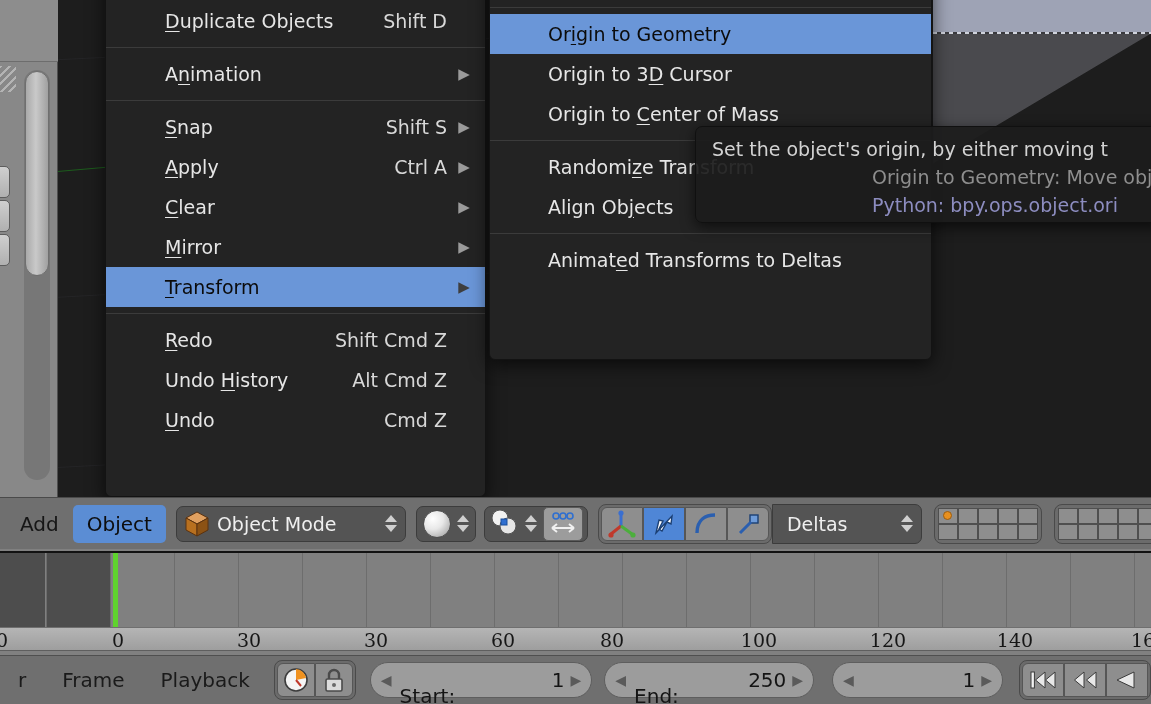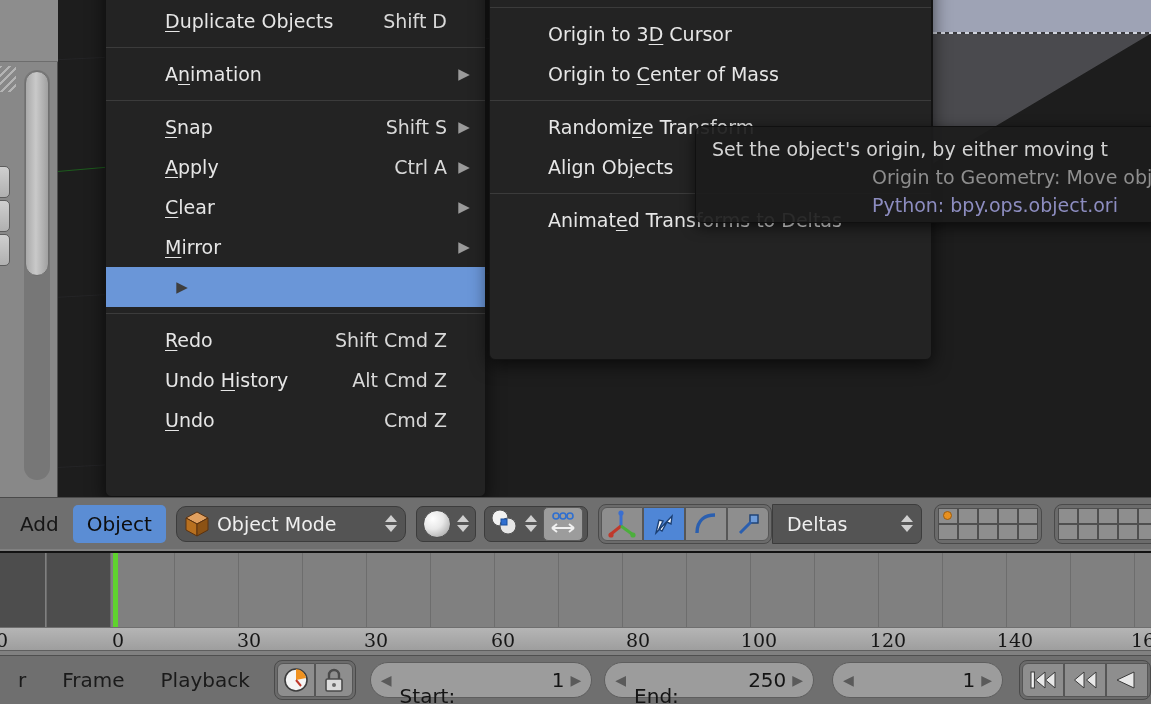--- a/index.html
+++ b/index.html
@@ -133,21 +133,21 @@
   }
   .hdr-menu { color:#161616; font-size:20px; padding:0 14px; line-height:30px; }
   .hdr-menu.active {
     background:#5b8dd4; color:#0d0d0d; border-radius:5px; padding:4px 14px;
   }
   .ctl {
     display:flex; align-items:center; height:36px;
     background:#545454; border:1px solid #3c3c3c; border-radius:7px;
     color:#efefef; font-size:19px;
   }
-  .mode-ctl { margin-left:10px; padding:0 6px 0 8px; min-width:230px; justify-content:space-between; gap:8px;border-radius:10px;}
+  .mode-ctl { margin-left:10px; padding:0 6px 0 8px; min-width:230px; justify-content:space-between; gap:8px;}
   .cube-ico { width:24px; height:26px; flex:0 0 auto; }
   .spin { display:flex; flex-direction:column; justify-content:center; align-items:center; gap:3px; width:16px; }
   .spin i { width:0;height:0;border-left:6px solid transparent;border-right:6px solid transparent; }
   .spin .up { border-bottom:7px solid #cfcfcf; }
   .spin .dn { border-top:7px solid #cfcfcf; }
   .seg {
     display:flex; align-items:center; height:40px; margin-left:10px;
     background:#6b6b6b; border:1px solid #4a4a4a; border-radius:8px; padding:2px;
   }
   .icobtn {
@@ -279,20 +279,21 @@
       </div>
       <div class="mi">
         <span class="lbl"><u>C</u>lear</span>
         <span class="arrow">▶</span>
       </div>
       <div class="mi">
         <span class="lbl"><u>M</u>irror</span>
         <span class="arrow">▶</span>
       </div>
       <div class="mi sel">
+        <span class="lbl"><u>T</u>ransform</span>
         <span class="arrow">▶</span>
       </div>
       <div class="sep"></div>
       <div class="mi">
         <span class="lbl"><u>R</u>edo</span>
         <span class="sc">Shift Cmd Z</span>
         <span class="arrow"></span>
       </div>
       <div class="mi">
         <span class="lbl">Undo <u>H</u>istory</span>
@@ -304,20 +305,24 @@
         <span class="sc">Cmd Z</span>
         <span class="arrow"></span>
       </div>
     </div>
 
   <div class="menu menu-transform" id="transform-menu">
       <div class="mi">
         <span class="arrow"></span>
       </div>
       <div class="sep"></div>
+      <div class="mi sel">
+        <span class="lbl">Or<u>i</u>gin to Geometry</span>
+        <span class="arrow"></span>
+      </div>
       <div class="mi">
         <span class="lbl">Origin to 3<u>D</u> Cursor</span>
         <span class="arrow"></span>
       </div>
       <div class="mi">
         <span class="lbl">Origin to <u>C</u>enter of Mass</span>
         <span class="arrow"></span>
       </div>
       <div class="sep"></div>
       <div class="mi">
@@ -487,21 +492,21 @@
         <div class="tl-gridline" style="left: 1070px;"></div>
         <div class="tl-gridline" style="left: 1134px;"></div>
         <div class="tl-playhead" style="left: 113px; background: rgb(95, 211, 46);"></div>
       </div>
     <div class="tl-ruler" id="tl-ruler">
         <div class="tl-tick" style="left: 2px;">0</div>
         <div class="tl-tick" style="left: 118px;">0</div>
         <div class="tl-tick" style="left: 249px;">30</div>
         <div class="tl-tick" style="left: 376px;">30</div>
         <div class="tl-tick" style="left: 503px; text-align: right;">60</div>
-        <div class="tl-tick" style="left: 638px;">80</div>
+        <div class="tl-tick" style="left: 612px;">80</div>
         <div class="tl-tick" style="left: 759px;">100</div>
         <div class="tl-tick" style="left: 888px;">120</div>
         <div class="tl-tick" style="left: 1015px;">140</div>
         <div class="tl-tick" style="left: 1143px;">16</div>
       </div>
   </div>
 
   <div class="statusbar">
     <div class="sb-menu">r</div>
     <div class="sb-menu">Frame</div>

